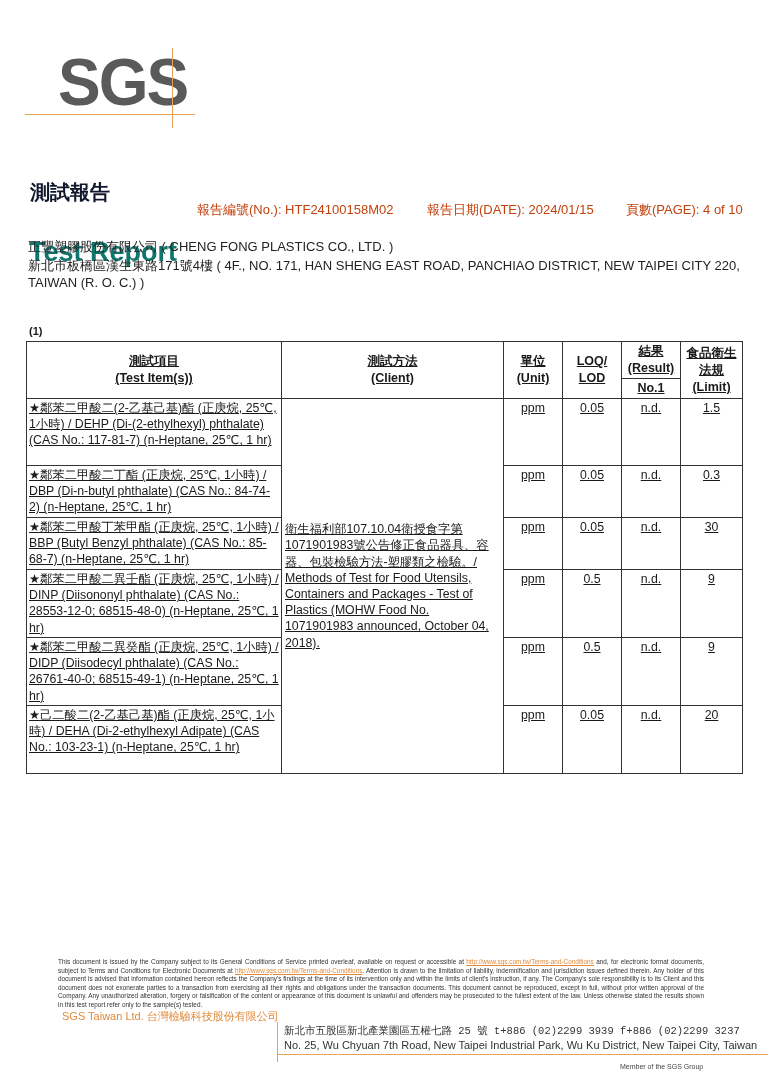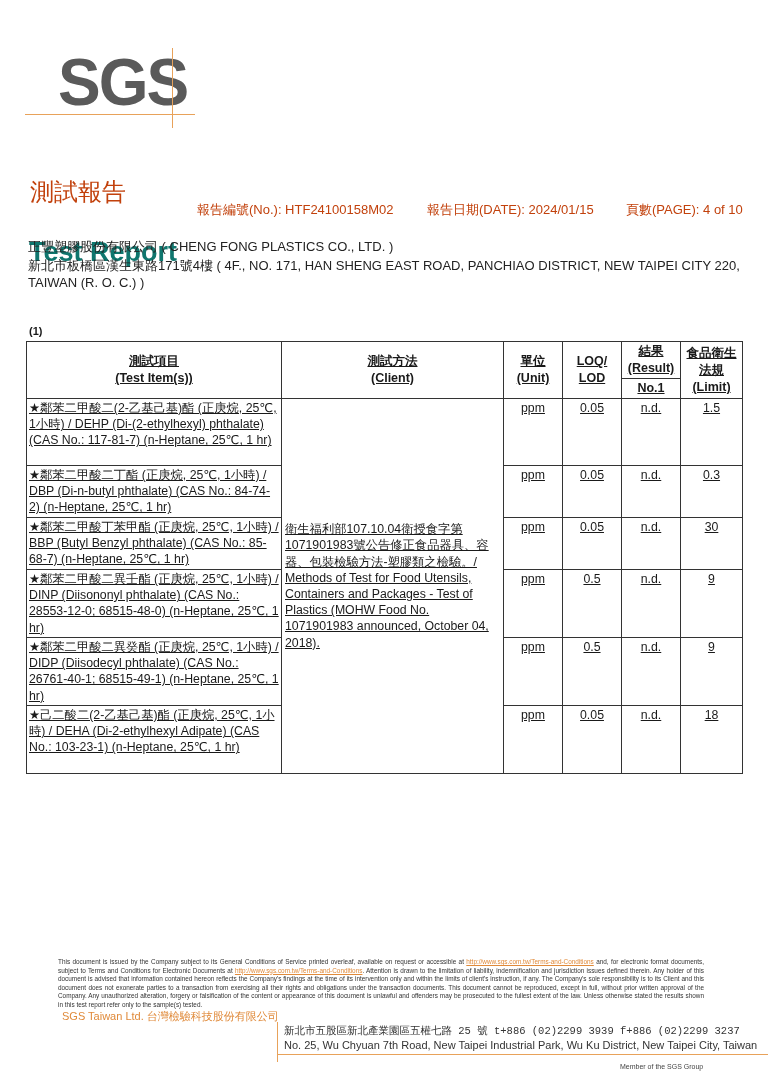--- a/index.html
+++ b/index.html
@@ -3,21 +3,21 @@
 <meta charset="utf-8">
 <style>
   html, body { margin:0; padding:0; background:#ffffff; }
   body { width:768px; height:1086px; position:relative; overflow:hidden; font-family:"Liberation Sans", "DejaVu Sans", sans-serif; color:#1a1a1a; }
   .abs { position:absolute; }
   
   .logo-text { left:58px; top:50px; font-size:64px; font-weight:bold; color:#5a5a5a; letter-spacing:-2px; line-height:64px; font-family:"Liberation Sans", sans-serif; transform:scaleY(1.05); }
   .logo-hline { left:25px; top:114px; width:170px; height:1px; background:#e8a25a; }
   .logo-vline { left:172px; top:48px; width:1px; height:80px; background:#e8a25a; }
   
-  .title-zh { left:30px; top:177px; font-size:24px; font-weight:normal; color:#c2410c; font-family:"DejaVu Sans", sans-serif; line-height:30px; }
+  .title-zh { left:30px; top:177px; font-size:20px; font-weight:bold; color:#0f172a; font-family:"DejaVu Sans", sans-serif; line-height:30px; }
   .title-en { left:29px; top:207px; font-size:27px; font-weight:bold; color:#0f766e; line-height:30px;margin-top:30px; }
   .meta { top:201px; font-size:13px; color:#c2410c; }
   .company { left:28px; top:238px; font-size:13px; color:#222; }
   .address { left:28px; top:257px; font-size:13px; color:#222; line-height:17px; width:720px; }
   .section { left:29px; top:325px; font-size:11px; font-weight:bold; }
   
   table.results { position:absolute; left:26px; top:341px; width:716px; border-collapse:collapse; table-layout:fixed; font-size:12.3px;text-decoration:underline; }
   table.results td, table.results th { border:1.5px solid #333; vertical-align:top; padding:1px 2px; line-height:16.2px; }
   table.results th { font-weight:bold; text-align:center; vertical-align:middle; font-size:12.5px; line-height:17px; }
   .c { text-align:center; }
@@ -93,32 +93,32 @@
     <td class="c">30</td>
   </tr>
   <tr style="height:68px">
     <td>★鄰苯二甲酸二異壬酯 (正庚烷, 25℃, 1小時) / DINP (Diisononyl phthalate) (CAS No.: 28553-12-0; 68515-48-0) (n-Heptane, 25℃, 1 hr)</td>
     <td class="c">ppm</td>
     <td class="c">0.5</td>
     <td class="c">n.d.</td>
     <td class="c">9</td>
   </tr>
   <tr style="height:68px">
-    <td>★鄰苯二甲酸二異癸酯 (正庚烷, 25℃, 1小時) / DIDP (Diisodecyl phthalate) (CAS No.: 26761-40-1; 68515-49-1) (n-Heptane, 25℃, 1 hr)</td>
+    <td>★鄰苯二甲酸二異癸酯 (正庚烷, 25℃, 1小時) / DIDP (Diisodecyl phthalate) (CAS No.: 26761-40-0; 68515-49-1) (n-Heptane, 25℃, 1 hr)</td>
     <td class="c">ppm</td>
     <td class="c">0.5</td>
     <td class="c">n.d.</td>
     <td class="c">9</td>
   </tr>
   <tr style="height:68px">
     <td>★己二酸二(2-乙基己基)酯 (正庚烷, 25℃, 1小時) / DEHA (Di-2-ethylhexyl Adipate) (CAS No.: 103-23-1) (n-Heptane, 25℃, 1 hr)</td>
     <td class="c">ppm</td>
     <td class="c">0.05</td>
     <td class="c">n.d.</td>
-    <td class="c">18</td>
+    <td class="c">20</td>
   </tr>
 </tbody>
   </table>
 
 <div class="abs disclaimer">
   <span>This document is issued by the Company subject to its General Conditions of Service printed overleaf, available on request or accessible at </span><a class="lnk">http://www.sgs.com.tw/Terms-and-Conditions</a><span> and, for electronic format documents, subject to Terms and Conditions for Electronic Documents at </span><a class="lnk">http://www.sgs.com.tw/Terms-and-Conditions</a><span>. Attention is drawn to the limitation of liability, indemnification and jurisdiction issues defined therein. Any holder of this document is advised that information contained hereon reflects the Company's findings at the time of its intervention only and within the limits of client's instruction, if any. The Company's sole responsibility is to its Client and this document does not exonerate parties to a transaction from exercising all their rights and obligations under the transaction documents. This document cannot be reproduced, except in full, without prior written approval of the Company. Any unauthorized alteration, forgery or falsification of the content or appearance of this document is unlawful and offenders may be prosecuted to the fullest extent of the law. Unless otherwise stated the results shown in this test report refer only to the sample(s) tested.</span>
 </div>
 <div class="abs ft-company">SGS Taiwan Ltd.  台灣檢驗科技股份有限公司</div>
 <div class="abs ft-vline"></div>
 <div class="abs ft-hline"></div>

